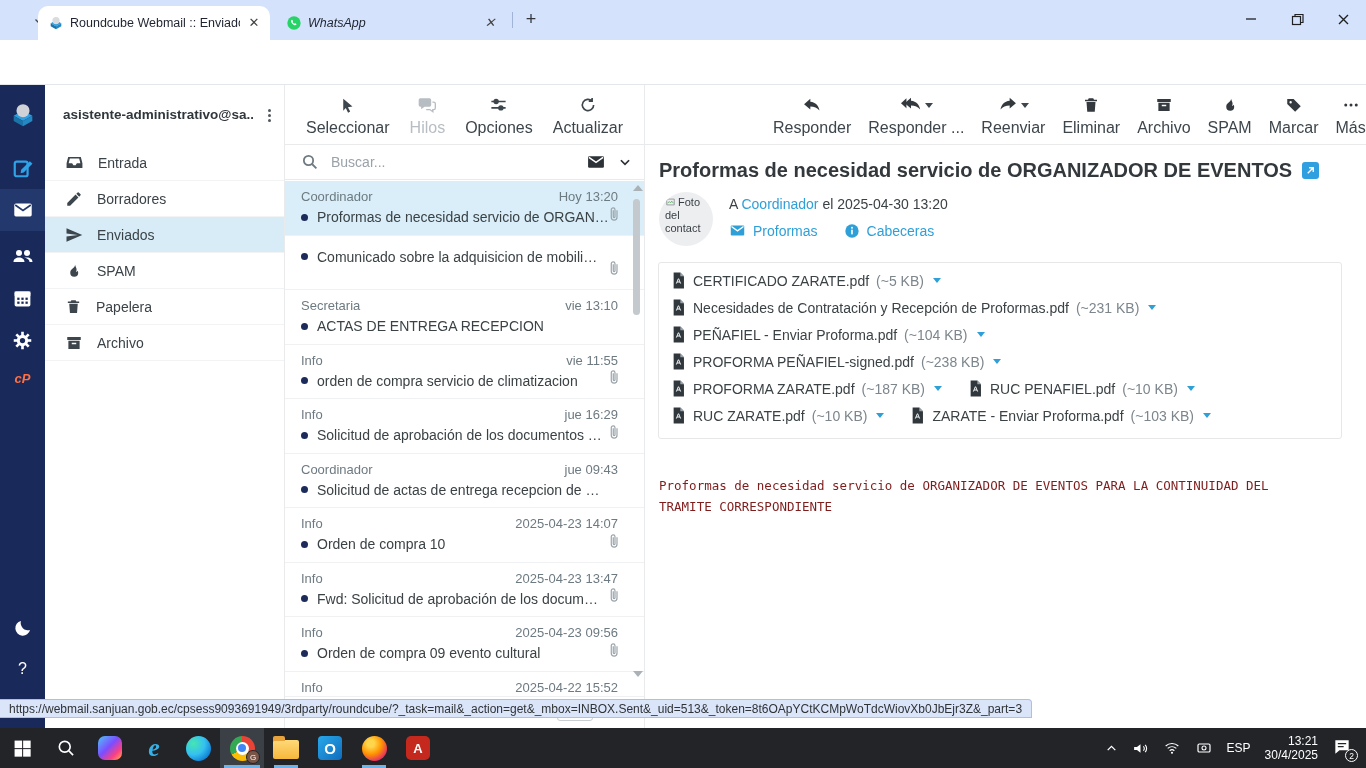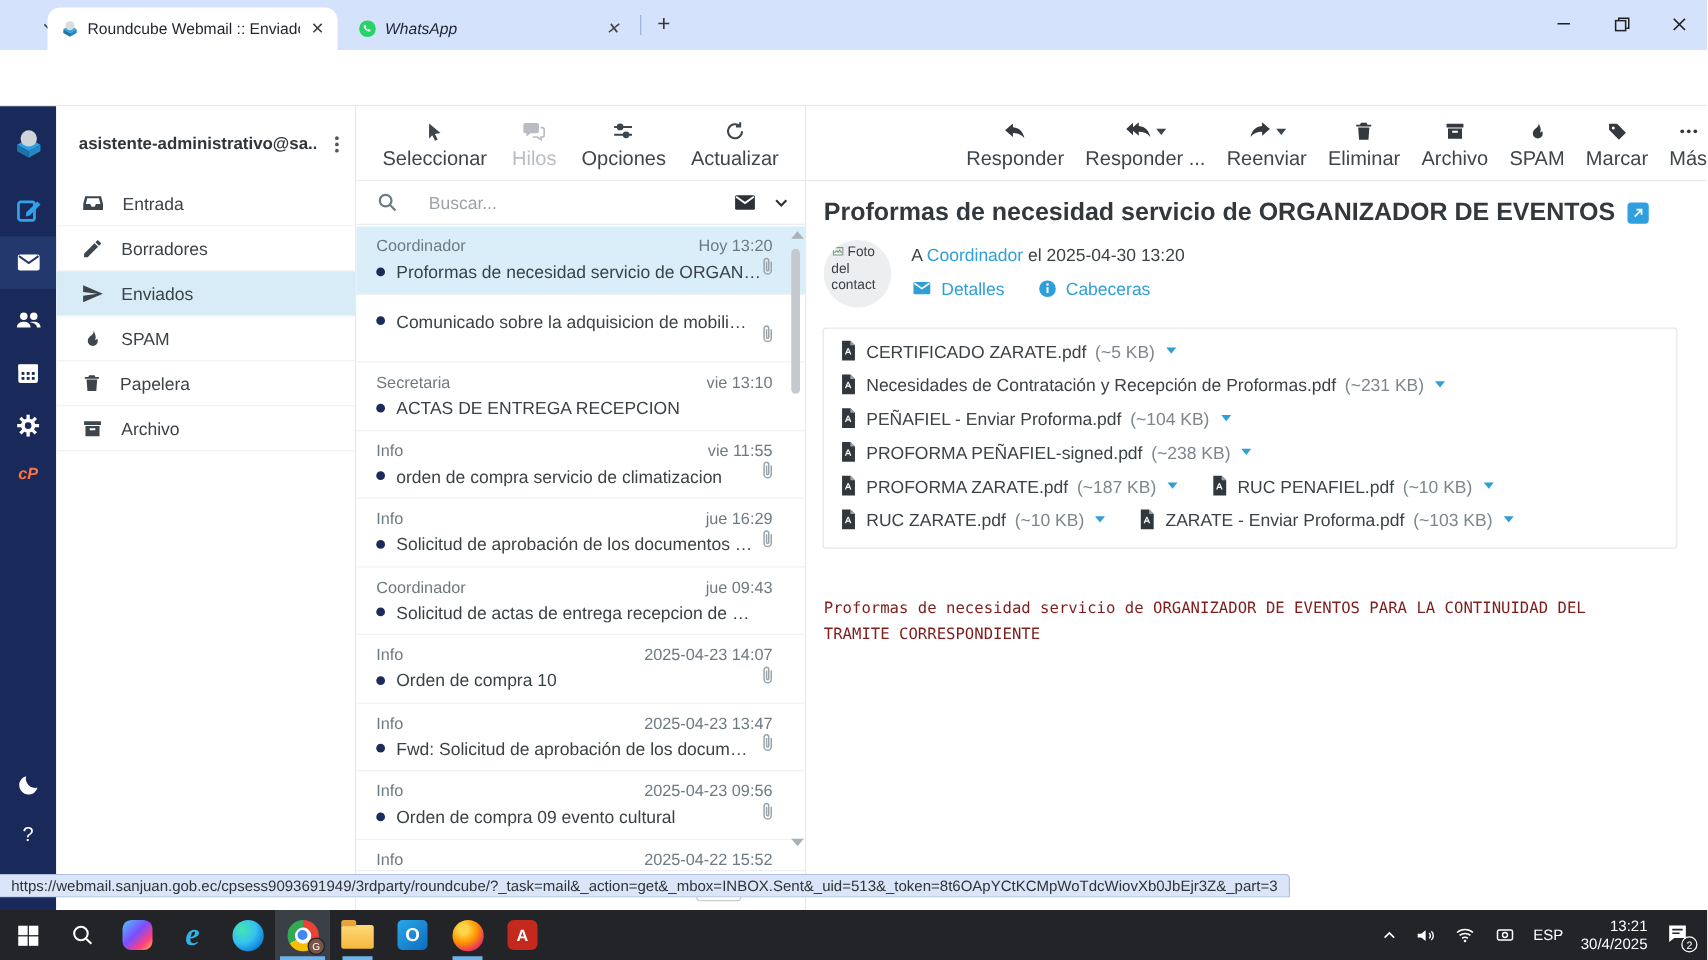--- a/index.html
+++ b/index.html
@@ -51,21 +51,21 @@
 
   .list { position:absolute; left:285px; top:0; width:360px; height:643px; border-right:1px solid #e8eaec; }
   .ltoolbar { height:60px; display:flex; align-items:flex-start; justify-content:center; gap:20px; padding-top:9px; border-bottom:1px solid #e8eaec; }
   .tbtn { display:flex; flex-direction:column; align-items:center; gap:3px; color:#3d464c; background:none; border:0; font-family:inherit; }
   .tbtn .lbl { font-size:16px; color:#3d464c; }
   .tbtn.disabled, .tbtn.disabled .lbl { color:#b7bdc2; }
   .tbrow { display:flex; align-items:center; gap:3px; height:22px; }
   .caret-dn { width:0; height:0; border-left:4px solid transparent; border-right:4px solid transparent; border-top:5px solid #3d464c; }
 
   .searchrow { height:35px; display:flex; align-items:center; padding:0 12px 0 16px; border-bottom:1px solid #e8eaec; background:#fff; }
-  .searchrow input { border:0; outline:0; flex:1; font-size:14px; margin-left:24px; color:#000000; background:transparent; font-family:inherit; }
+  .searchrow input { border:0; outline:0; flex:1; font-size:14px; margin-left:12px; color:#000000; background:transparent; font-family:inherit; }
   .searchrow input::placeholder { color:#9aa3a9; }
 
   .rows { position:absolute; left:0; top:96px; width:100%; height:514px; overflow:hidden; }
   .mrow { height:54.5px; padding:8px 26px 0 16px; border-bottom:1px solid #eff1f2; position:relative; }
   .mrow.selected { background:#d9eef9; }
   .mline1 { display:flex; justify-content:space-between; font-size:13px; color:#6d7a81; }
   .mline2 { display:flex; align-items:center; margin-top:5px; font-size:14px; color:#3b4245; }
   .dot { width:7px; height:7px; border-radius:50%; background:#1c2b5a; margin-right:9px; flex:none; }
   .msub { white-space:nowrap; overflow:hidden; flex:1; }
   .clip { position:absolute; right:22px; bottom:9px; color:#9aa4aa; }
@@ -660,21 +660,21 @@
             <span>el 2025-04-30 13:20</span>
           </div>
           <div class="linkrow">
             <a class="bluelink">
               <span class="ic">
                   <svg width="17" height="17" viewBox="0 0 24 24">
                     <rect x="2.5" y="5" width="19" height="14" rx="1.5" fill="#2f9fd8"></rect>
                     <path d="M3.5 6.5l8.5 6 8.5-6" fill="none" stroke="#fff" stroke-width="1.8"></path>
                   </svg>
                 </span>
-              <span>Detalles</span>
+              <span>Proformas</span>
             </a>
             <a class="bluelink">
               <span class="ic">
                   <svg width="16" height="16" viewBox="0 0 24 24">
                     <circle cx="12" cy="12" r="10" fill="#2f9fd8"></circle>
                     <rect x="10.8" y="10" width="2.4" height="7" fill="#fff"></rect>
                     <circle cx="12" cy="7" r="1.5" fill="#fff"></circle>
                   </svg>
                 </span>
               <span>Cabeceras</span>

